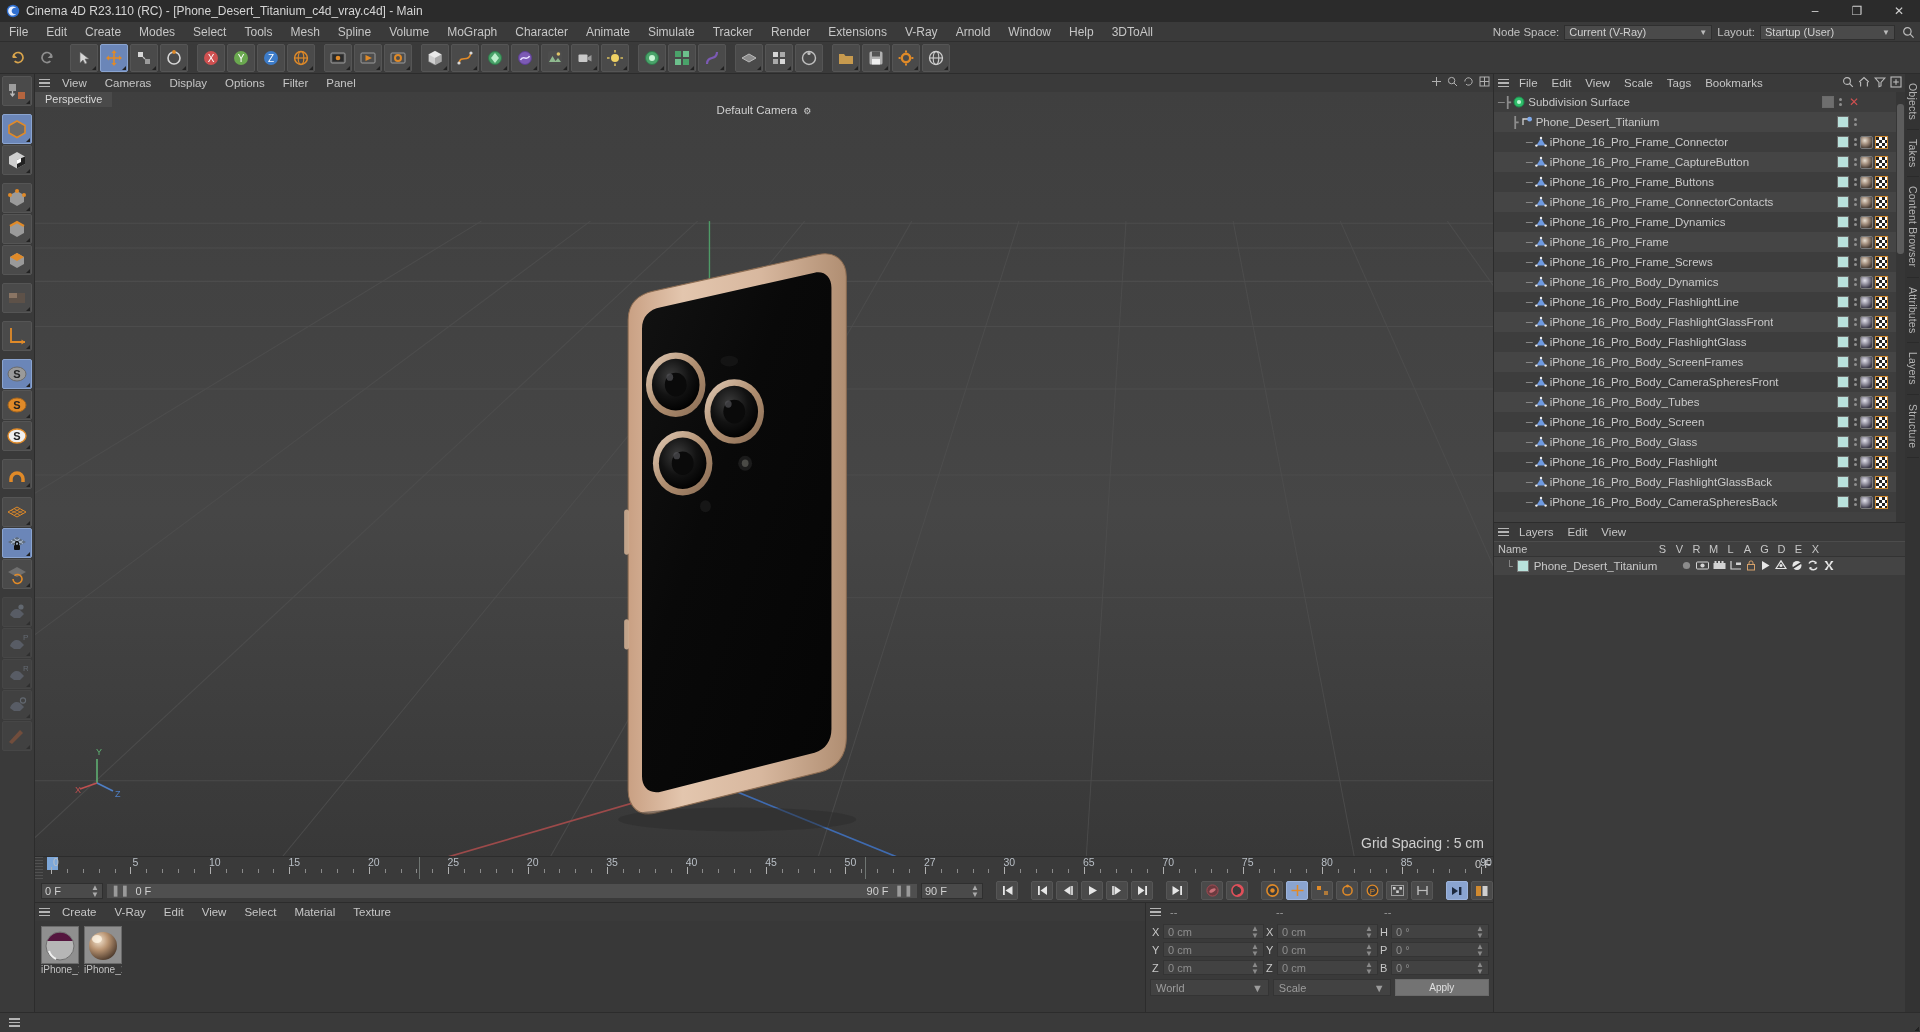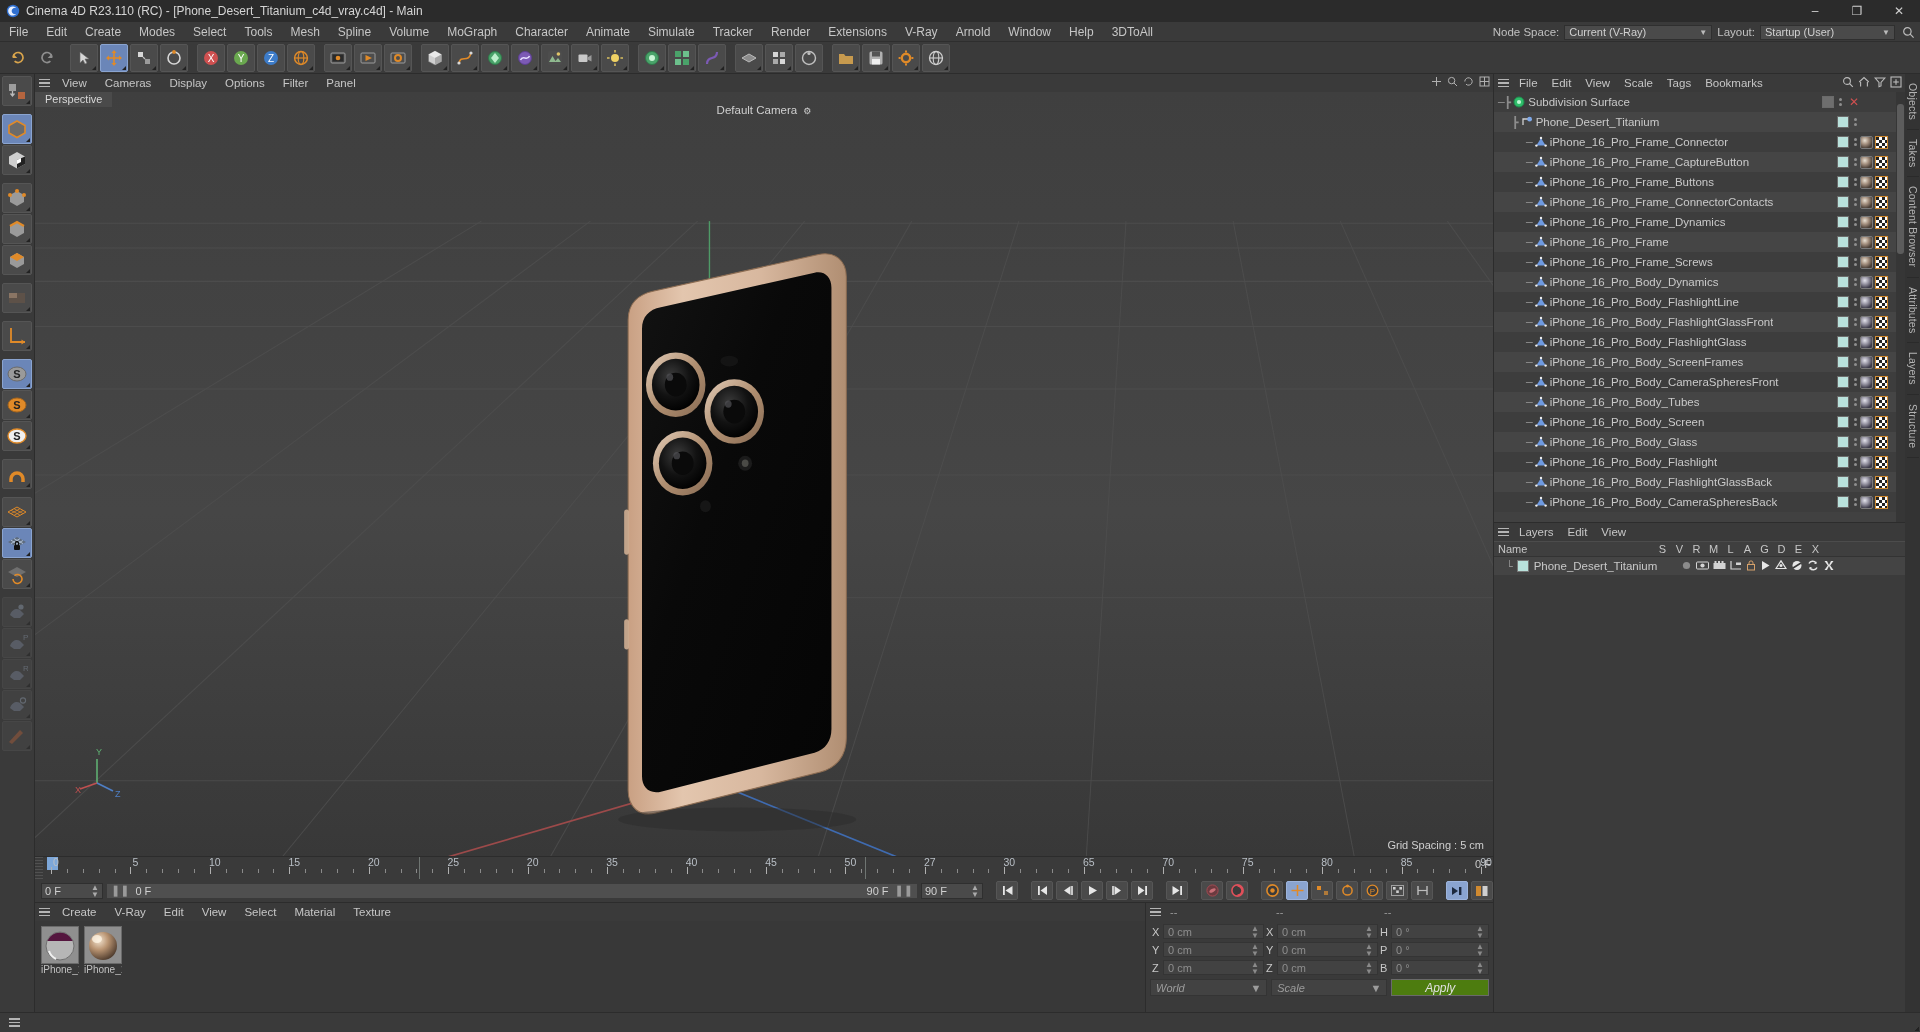--- a/index.html
+++ b/index.html
@@ -80,21 +80,21 @@
   .burger i { display:block; width:11px; height:1.5px; background:#b4b4b4; }
   .vp-header-right { position:absolute; right:3px; top:0; height:18px; display:flex; align-items:center; gap:5px; color:#b0b0b0; }
 
   .viewport { flex:1 1 auto; position:relative; overflow:hidden;
     background:linear-gradient(to bottom,#3d3d3d 0%,#434343 45%,#383838 100%); }
   .vp-tab { position:absolute; left:0; top:0; height:15px; padding:0 10px; line-height:15px;
             background:#4a4a4a; color:#d8d8d8; font-size:11px; z-index:6;}
   .grid-svg { position:absolute; inset:0; width:100%; height:100%; }
   .cam-label { position:absolute; top:12px; left:50%; transform:translateX(-50%);
                font-size:11.5px; color:#cfcfcf; z-index:5; white-space:nowrap; }
-  .grid-spacing { position:absolute; right:9px; bottom:5px; font-size:11px; color:#cfcfcf; z-index:5; }
+  .grid-spacing { position:absolute; right:9px; bottom:5px; font-size:14px; color:#cfcfcf; z-index:5; }
   .axis-gizmo { position:absolute; left:40px; bottom:55px; width:60px; height:60px; z-index:5; }
 
   
   .phone-wrap { position:absolute; left:0; top:0; width:100%; height:100%; z-index:4; pointer-events:none; }
 
   
   .timeline { background:#3a3a3a; flex:0 0 auto; border-top:1px solid #2c2c2c; }
   .tl-ruler { height:22px; position:relative; background:#3a3a3a; display:flex; align-items:flex-start; }
   .tl-grip { width:8px; height:22px; background:
      repeating-linear-gradient(to bottom,#606060 0 1px,transparent 1px 3px); opacity:.6;}
@@ -131,25 +131,25 @@
   .coord-panel { flex:0 0 347px; display:flex; flex-direction:column; background:#3a3a3a; }
   .coord-header { height:18px; display:flex; align-items:center; gap:0; }
   .ch-dash { font-size:11px; color:#9a9a9a; }
   .coord-grid { padding:3px 4px 0 4px; display:flex; flex-direction:column; gap:3px; }
   .coord-row { display:flex; gap:0; align-items:center; }
   .cf { display:flex; align-items:center; }
   .cf-lbl { width:13px; text-align:left; font-size:11px; color:#c8c8c8; padding-left:2px;}
   .cf-in { background:#424242; border:1px solid #343434; height:15px; flex:1 1 auto;
            display:flex; align-items:center; padding:0 4px; font-size:11px; color:#8e8e8e; justify-content:space-between;}
   .cf-in .sp { font-size:8px; color:#8a8a8a; line-height:7px;}
-  .coord-bottom { display:flex; gap:4px; padding:4px; align-items:center;font-style:italic;}
+  .coord-bottom { display:flex; gap:4px; padding:4px; align-items:center;}
   .c-select { background:#424242; border:1px solid #343434; height:17px; flex:1 1 auto;
               display:flex; align-items:center; padding:0 5px; font-size:11px; color:#9c9c9c; justify-content:space-between;}
-  .c-apply { background:#4d7c0f; border:1px solid #6a6a6a; height:17px; flex:1 1 auto;
-             display:flex; align-items:center; justify-content:center; font-size:12px; color:#e0e0e0;}
+  .c-apply { background:#737373; border:1px solid #6a6a6a; height:17px; flex:1 1 auto;
+             display:flex; align-items:center; justify-content:center; font-size:10px; color:#e0e0e0;}
 
   
   .rightcol { width:412px; flex:0 0 412px; display:flex; flex-direction:column; background:#3a3a3a;
               border-left:1px solid #2c2c2c; }
   .obj-panel { flex:0 0 448px; display:flex; flex-direction:column; min-height:0; }
   .om-header { height:18px; display:flex; align-items:center; background:#3a3a3a; position:relative; }
   .om-menu { padding:0 7px; font-size:11.5px; color:#c6c6c6; line-height:18px;}
   .om-icons { position:absolute; right:3px; top:0; height:18px; display:flex; align-items:center; gap:4px; color:#b8b8b8;}
   .om-list { flex:1 1 auto; overflow:hidden; background:#414141; position:relative; }
   .om-row { height:20px; display:flex; align-items:center; position:relative; font-size:11.5px; }

